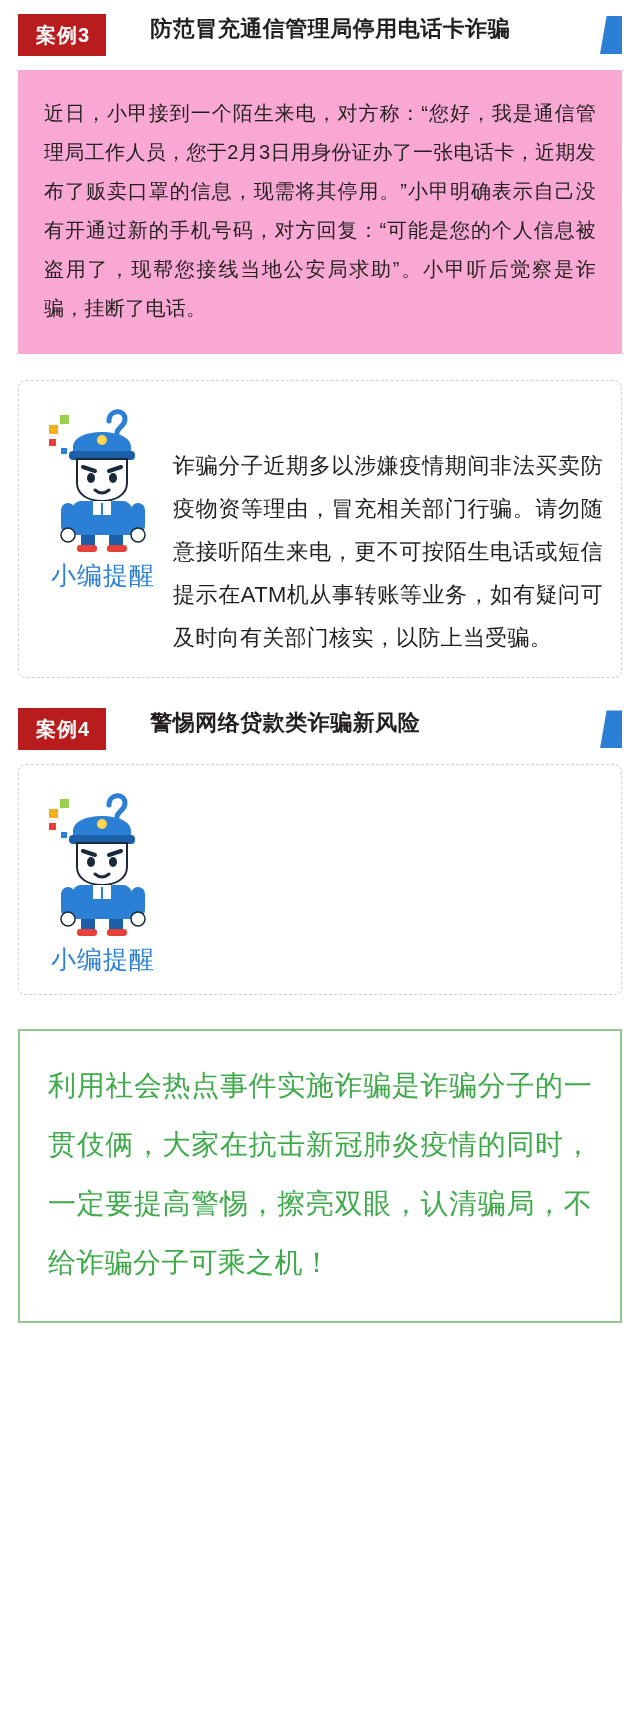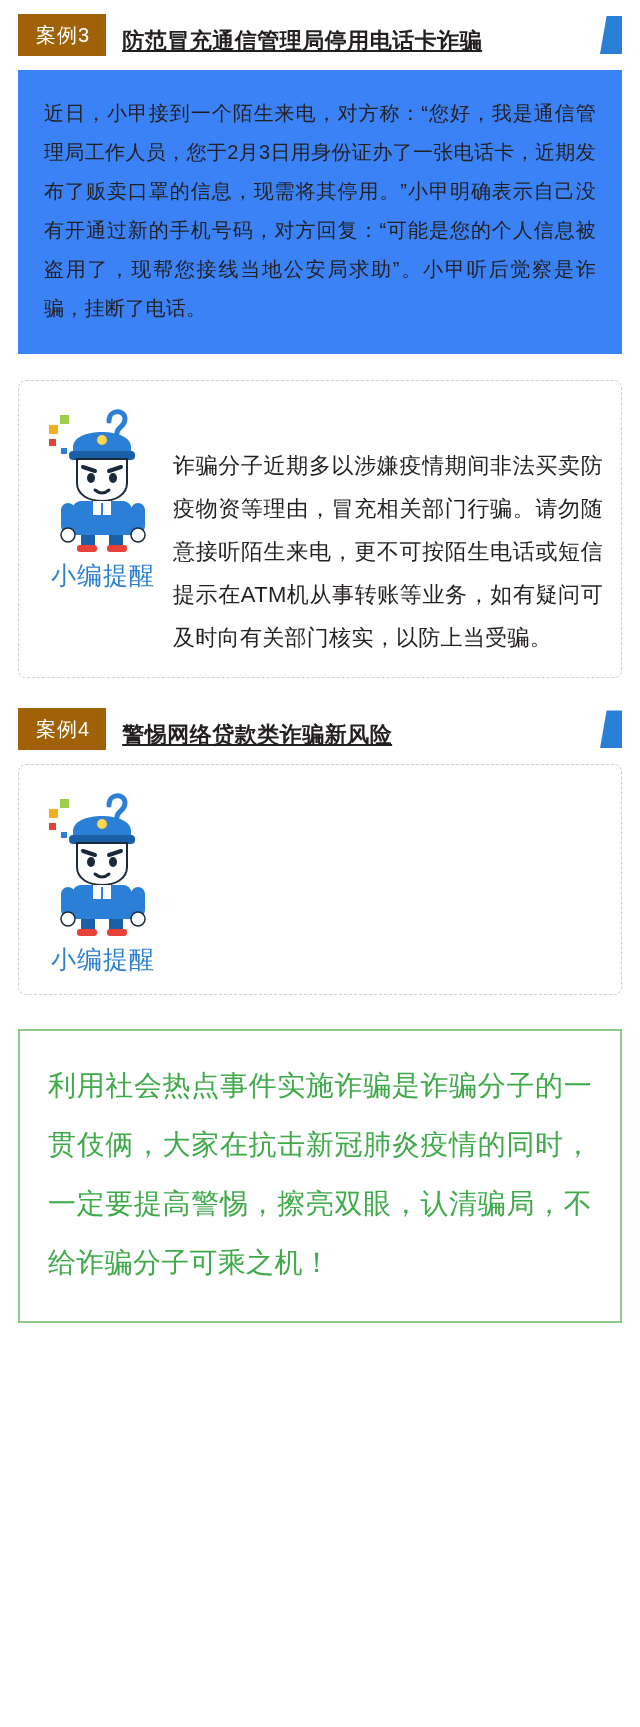--- a/index.html
+++ b/index.html
@@ -19,24 +19,24 @@
   }
 
   
   .case-header {
     display: flex;
     align-items: stretch;
     height: 42px;
     margin-bottom: 14px;
   }
   .case-tag {
-    background: #a16207;
+    background: #b91c1c;
     color: #ffffff;
     font-size: 20px;
-    font-weight: normal;
+    font-weight: bold;
     letter-spacing: 1px;
     display: flex;
     align-items: center;
     justify-content: center;
     padding: 0 16px 0 18px;
     position: relative;
   }
   .case-tag::after {
     content: "";
     position: absolute;
@@ -44,25 +44,24 @@
     top: 0;
     width: 0;
     height: 0;
     border-left: 14px solid #2b7fd4;
     border-top: 21px solid transparent;
     border-bottom: 21px solid transparent;
   }
   .case-title-wrap {
     flex: 1;
     display: flex;
-    align-items: flex-end;
-    padding-left: 16px;
-    background: #ffffff;
-    position: relative;
-    text-decoration: underline;
+    align-items: flex-start;
+    padding-left: 44px;
+    background: #ffffff;
+    position: relative;
   }
   .case-title {
     font-size: 22px;
     font-weight: bold;
     color: #231f20;
     letter-spacing: 0.5px;
     white-space: nowrap;
   }
   .case-title-wrap::after {
     content: "";
@@ -70,21 +69,21 @@
     right: 0;
     top: 2px;
     bottom: 2px;
     width: 22px;
     background: #2b7fd4;
     clip-path: polygon(30% 0, 100% 0, 100% 100%, 0 100%);
   }
 
   
   .narrative {
-    background: #3b82f6;
+    background: #f9a8d4;
     padding: 24px 26px 26px 26px;
     font-size: 20px;
     line-height: 1.95;
     letter-spacing: 0.3px;
     text-align: justify;
     color: #231f20;
     margin-bottom: 26px;
   }
 
   

